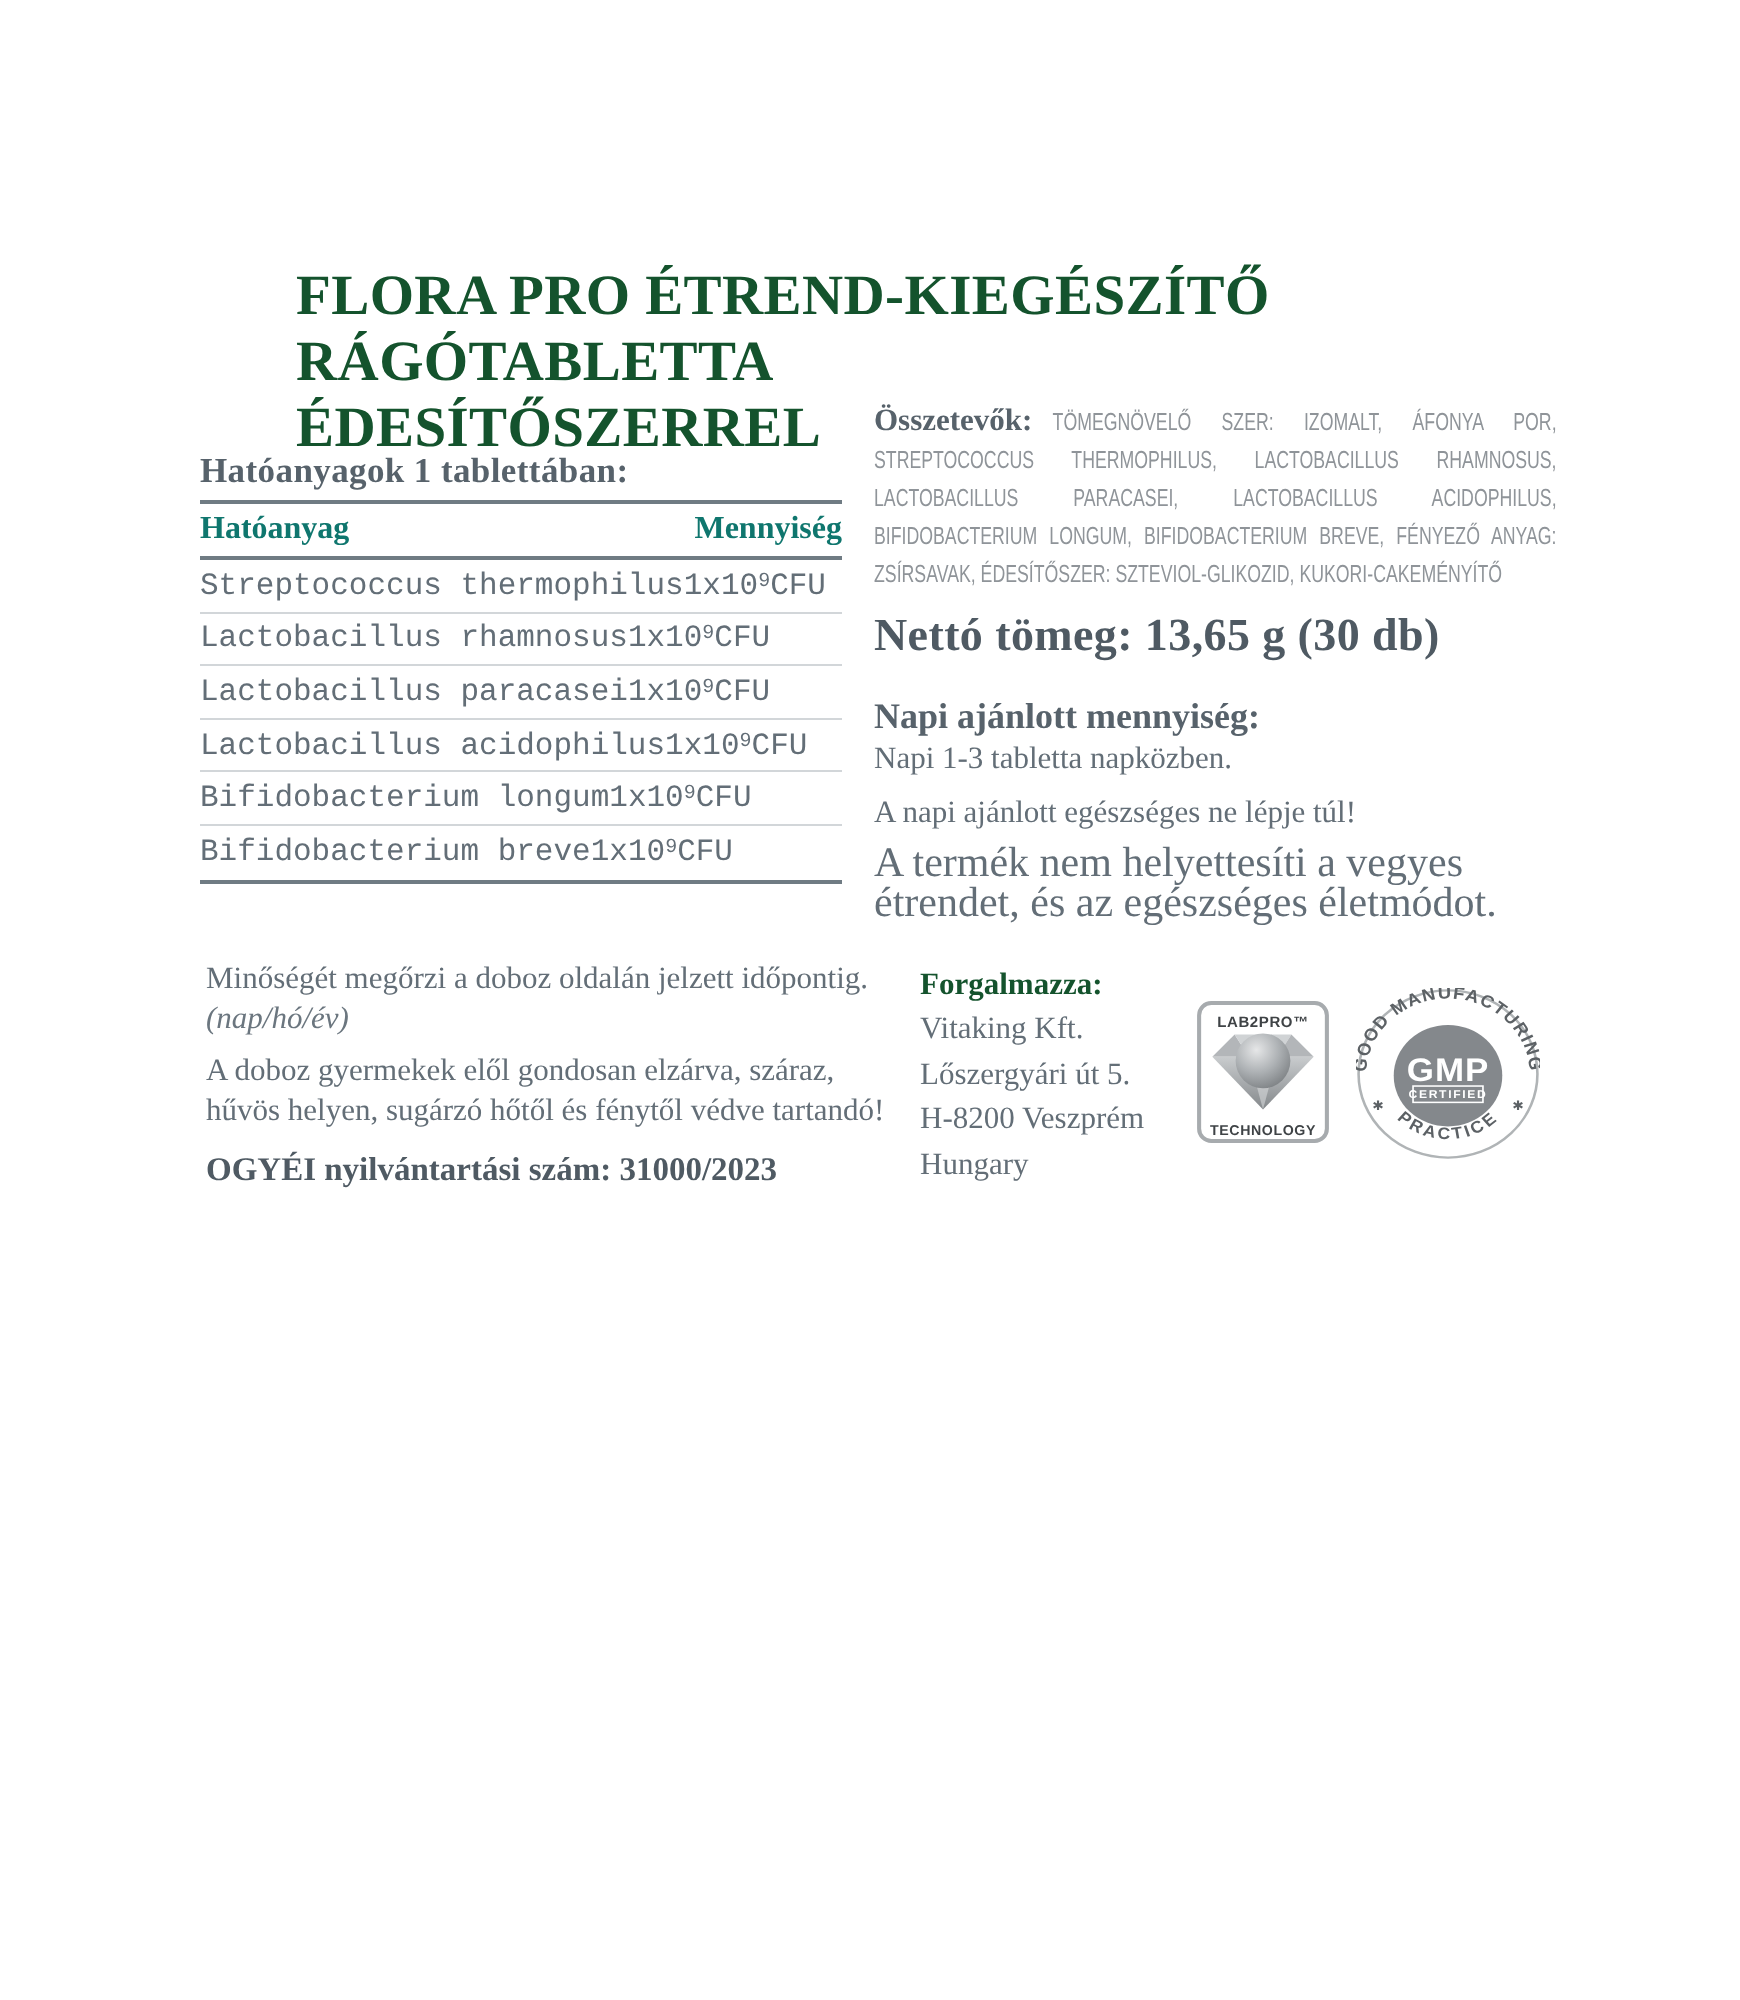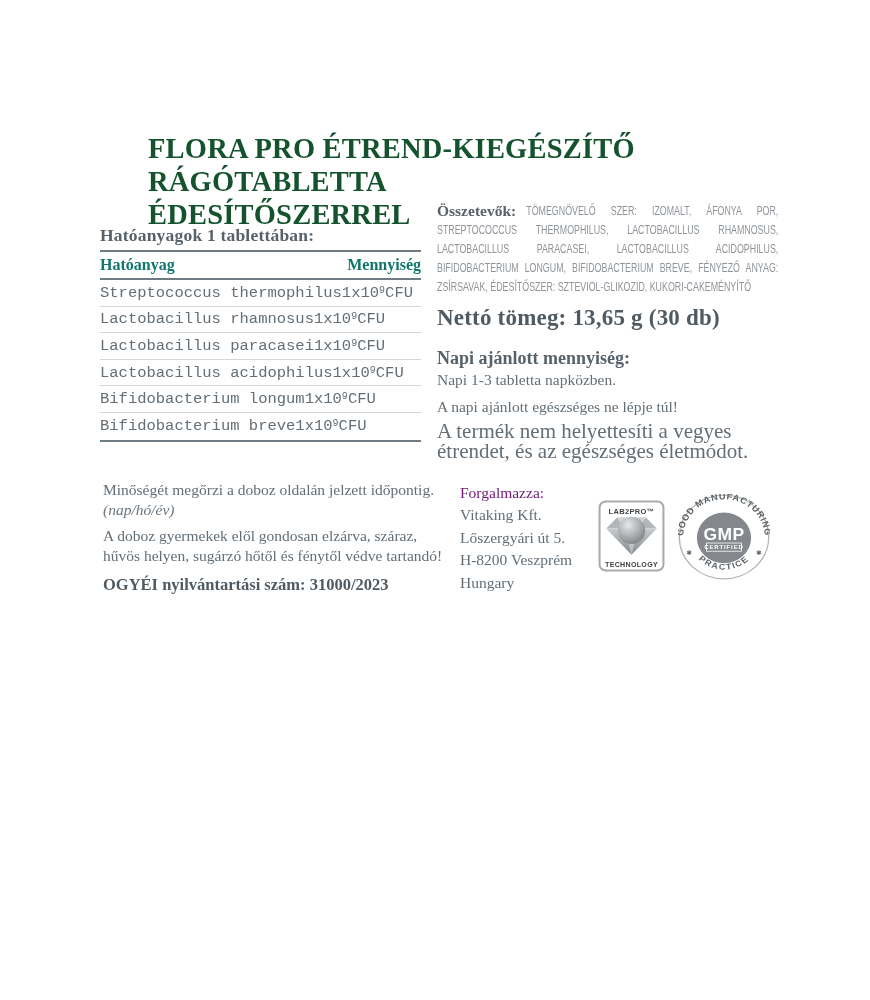--- a/index.html
+++ b/index.html
@@ -39,21 +39,21 @@
   .storage{position:absolute;left:103px;top:480px;width:350px;font-size:15.5px;}
   .storage p{margin:0;}
   .st-quality{line-height:19px;}
   .st-date{font-style:italic;margin-top:1px !important;line-height:19px;color:#6b767f;}
   .st-keep{margin-top:7px !important;line-height:19.5px;}
   .st-reg{margin-top:10px !important;font-weight:bold;font-size:16.5px;color:#4f5a63;}
 
   
   .dist{position:absolute;left:460px;top:482px;font-size:15.5px;}
   .dist p{margin:0;line-height:22.4px;}
-  .dist .bold{font-weight:normal;color:#701a75;}
+  .dist .bold{font-weight:bold;color:#14532d;}
 
   
   .lab2pro{position:absolute;left:598px;top:500px;width:67px;height:55px;}
   .gmp{position:absolute;left:678px;top:494px;width:92px;height:86px;}
 </style>
 </head>
 <body>
 
 <div class="canvas">
 

